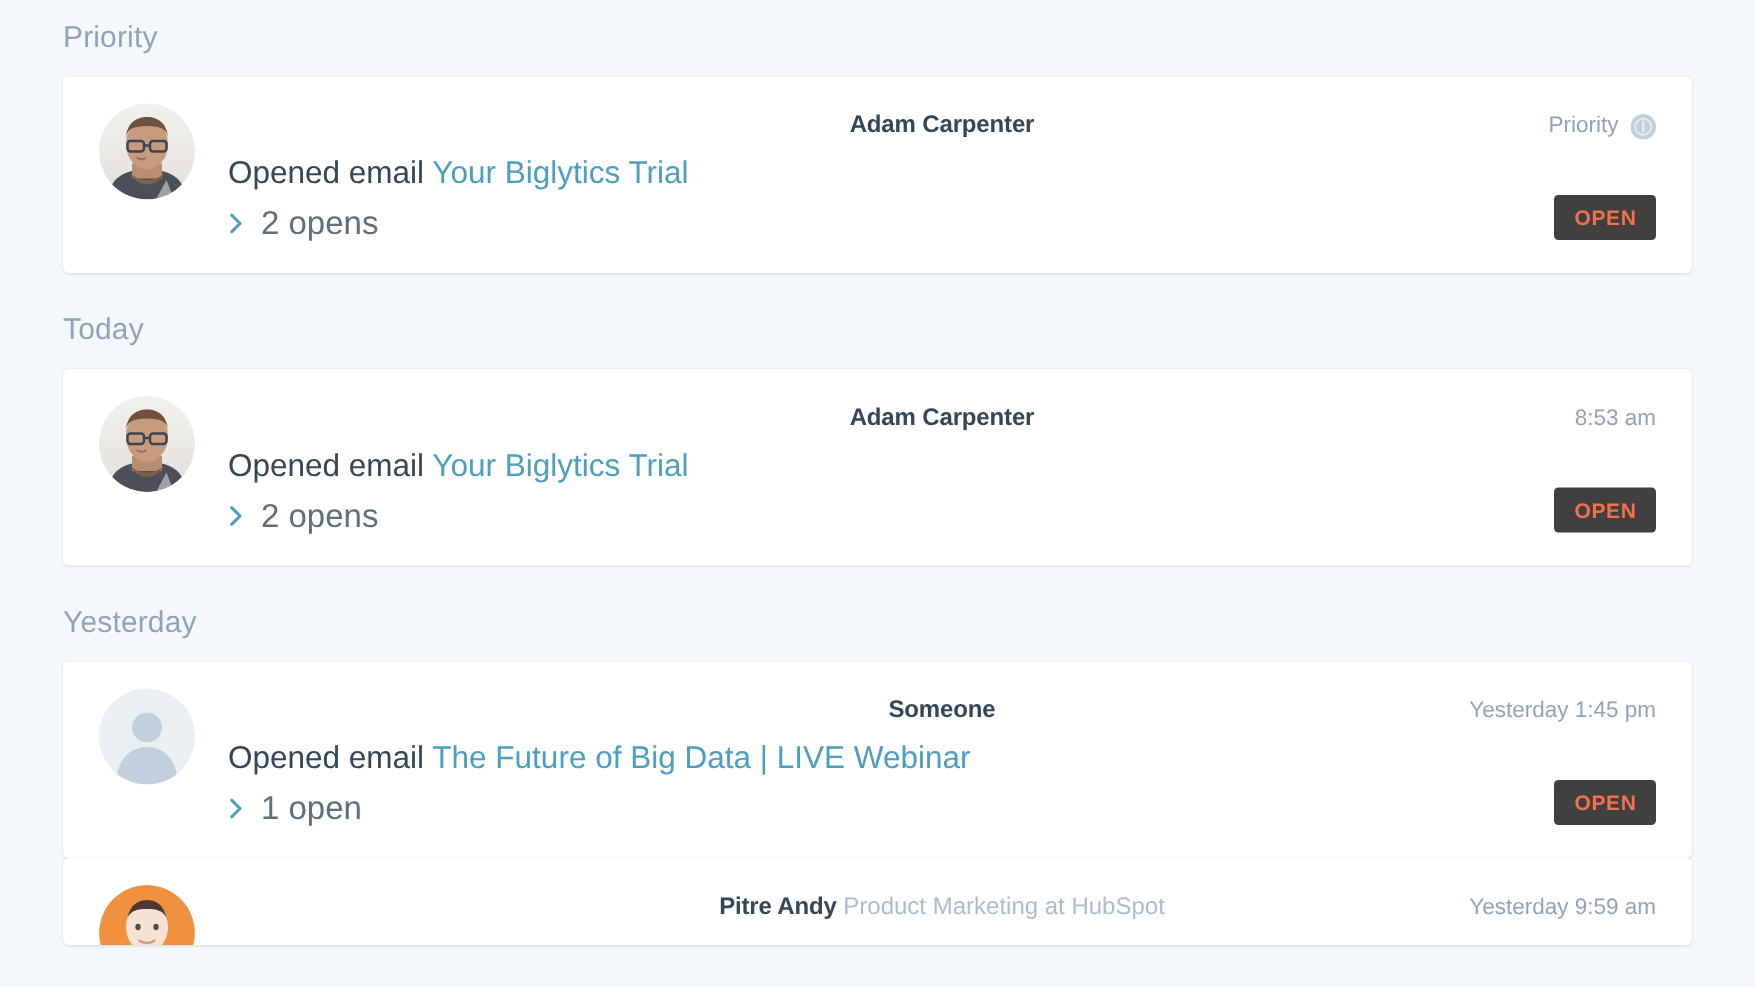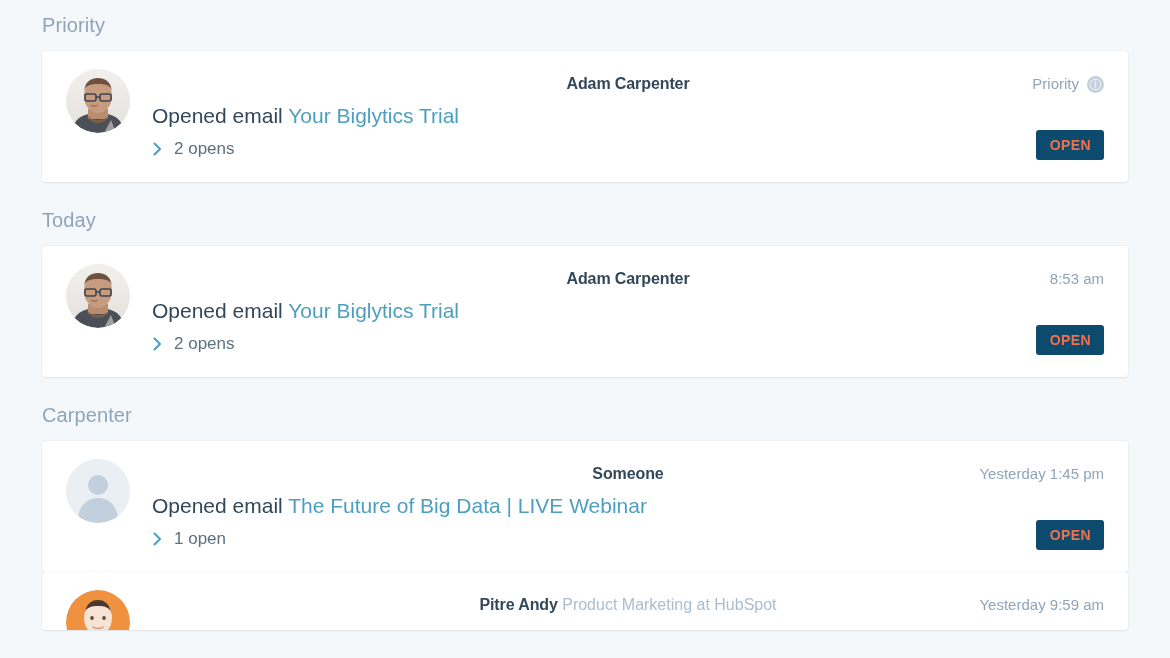--- a/index.html
+++ b/index.html
@@ -107,21 +107,21 @@
     width: max-content;
   }
   .chev {
     width: 12px;
     height: 16px;
     margin-right: 10px;
     flex: 0 0 12px;
     display: block;
   }
   .opens-label {
-    font-size: 17px;
+    font-size: 22px;
     line-height: 20px;
     color: #5c7080;
   }
 
   
   .card-meta {
     position: absolute;
     right: 24px;
     top: 18px;
     bottom: 20px;
@@ -140,21 +140,21 @@
     white-space: nowrap;
   }
   .info-icon {
     width: 17px;
     height: 17px;
     margin-left: 8px;
     display: block;
     cursor: pointer;
   }
   .badge-open {
-    background: #0c4a6e;
+    background: #404040;
     color: #f2714d;
     font-size: 14px;
     font-weight: bold;
     letter-spacing: 0.4px;
     padding: 7px 13px 7px 14px;
     border-radius: 3px;
     line-height: 16px;
     margin-bottom: 2px;
   }
 </style>
@@ -260,21 +260,21 @@
     </div>
 
     <div class="card-meta">
       <div class="meta-top">
         <span>8:53 am</span>
       </div>
       <div class="badge-open">OPEN</div>
     </div>
   </div>
 
-  <div class="section-header">Carpenter</div>
+  <div class="section-header">Yesterday</div>
 
   <div class="card">
     <div class="avatar">
       <svg viewBox="0 0 64 64">
         <circle cx="32" cy="32" r="32" fill="#eaeff4"></circle>
         <circle cx="32" cy="26" r="10" fill="#c2d0dd"></circle>
         <path d="M32 39c-11 0-19 8-20 20 5 4 12 5 20 5s15-1 20-5c-1-12-9-20-20-20z" fill="#c2d0dd"></path>
       </svg>
     </div>
 

